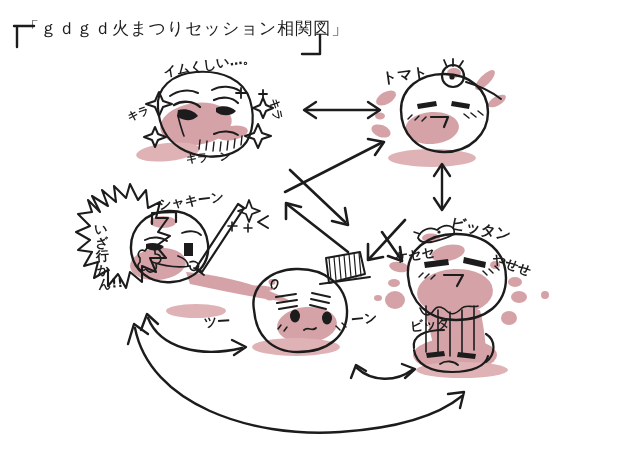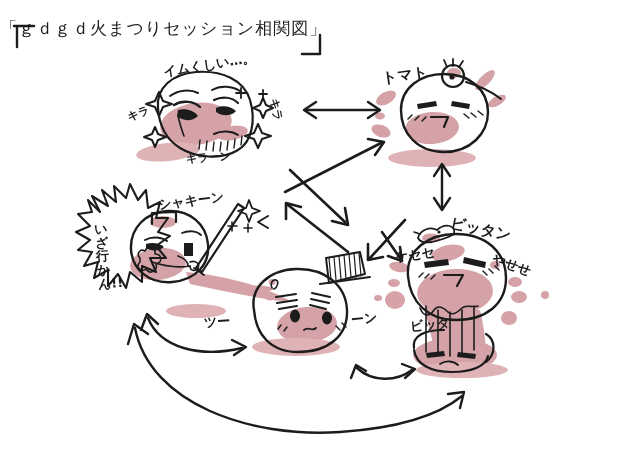--- a/index.html
+++ b/index.html
@@ -39,21 +39,21 @@
   }
   .txt {
     position: absolute;
     color: #1c1c1c;
     font-family: "DejaVu Sans", sans-serif;
     white-space: nowrap;
     line-height: 1;
     user-select: none;
   }
   #title {
-    left: 0;
+    left: 22px;
     top: 20px;
     font-size: 17px;
     letter-spacing: 1px;
     font-family: "DejaVu Serif", serif;
   }
   .sfx {
     font-size: 13px;
     font-weight: bold;
     font-family: "DejaVu Sans", sans-serif;
   }

